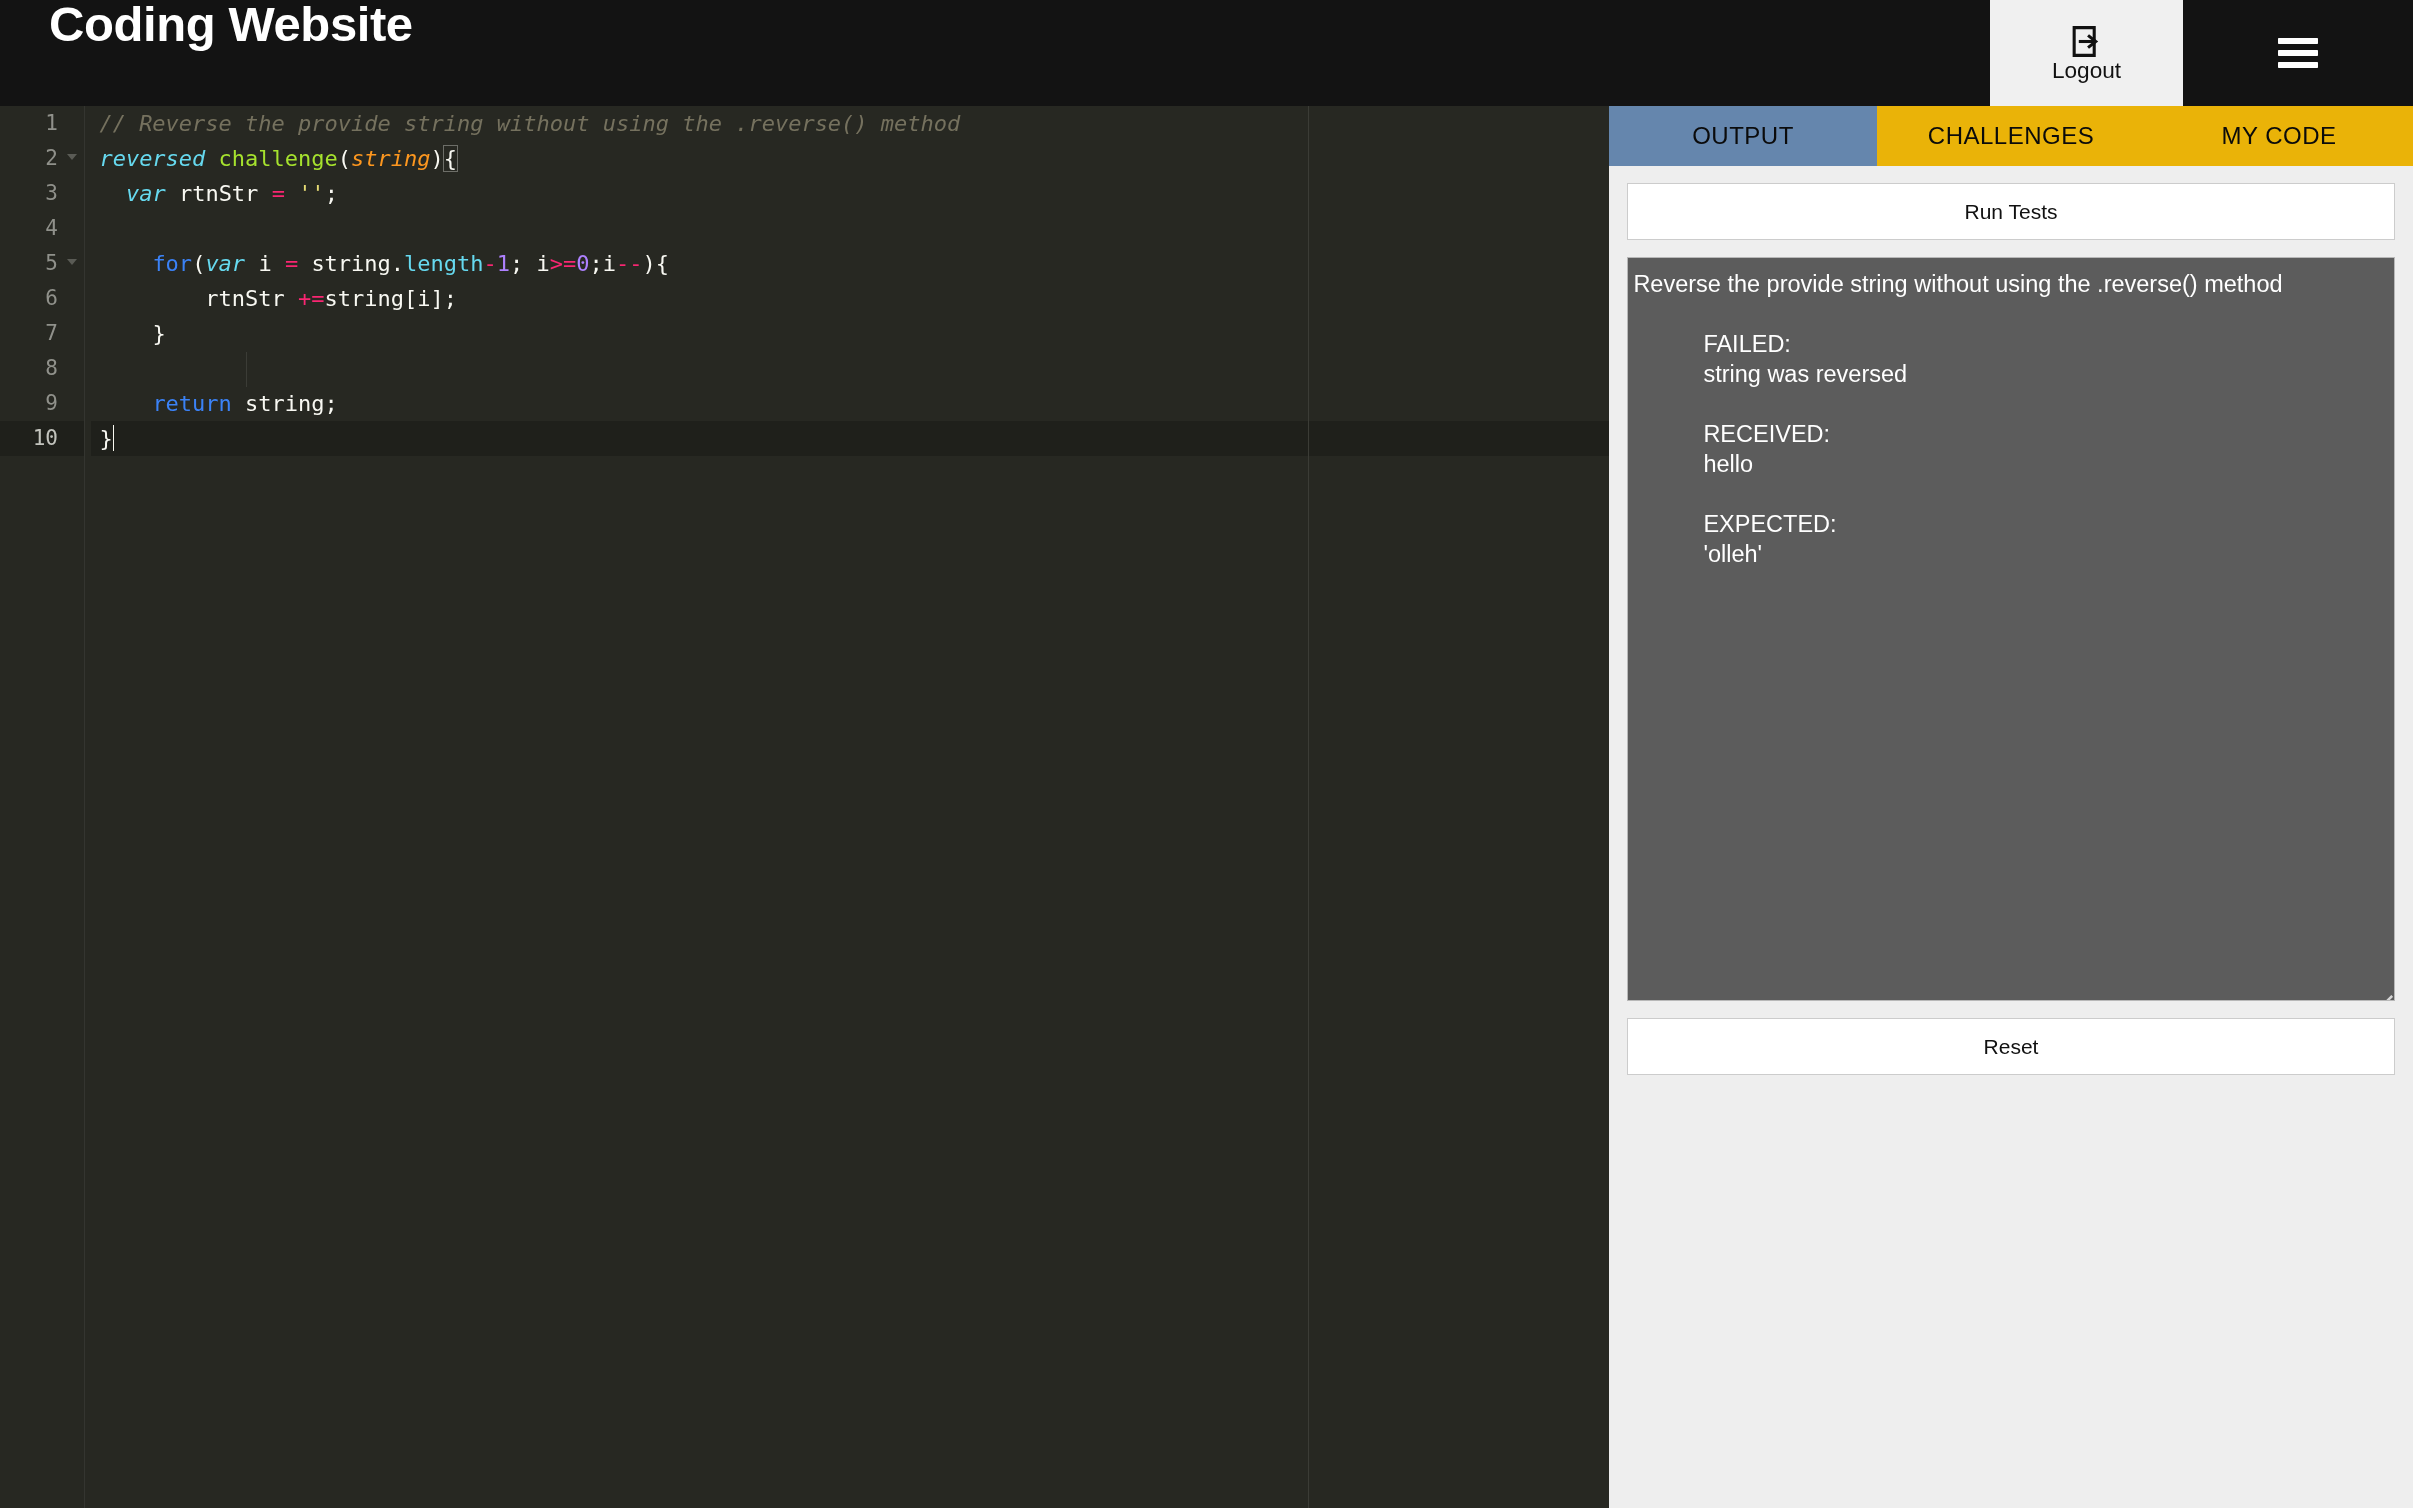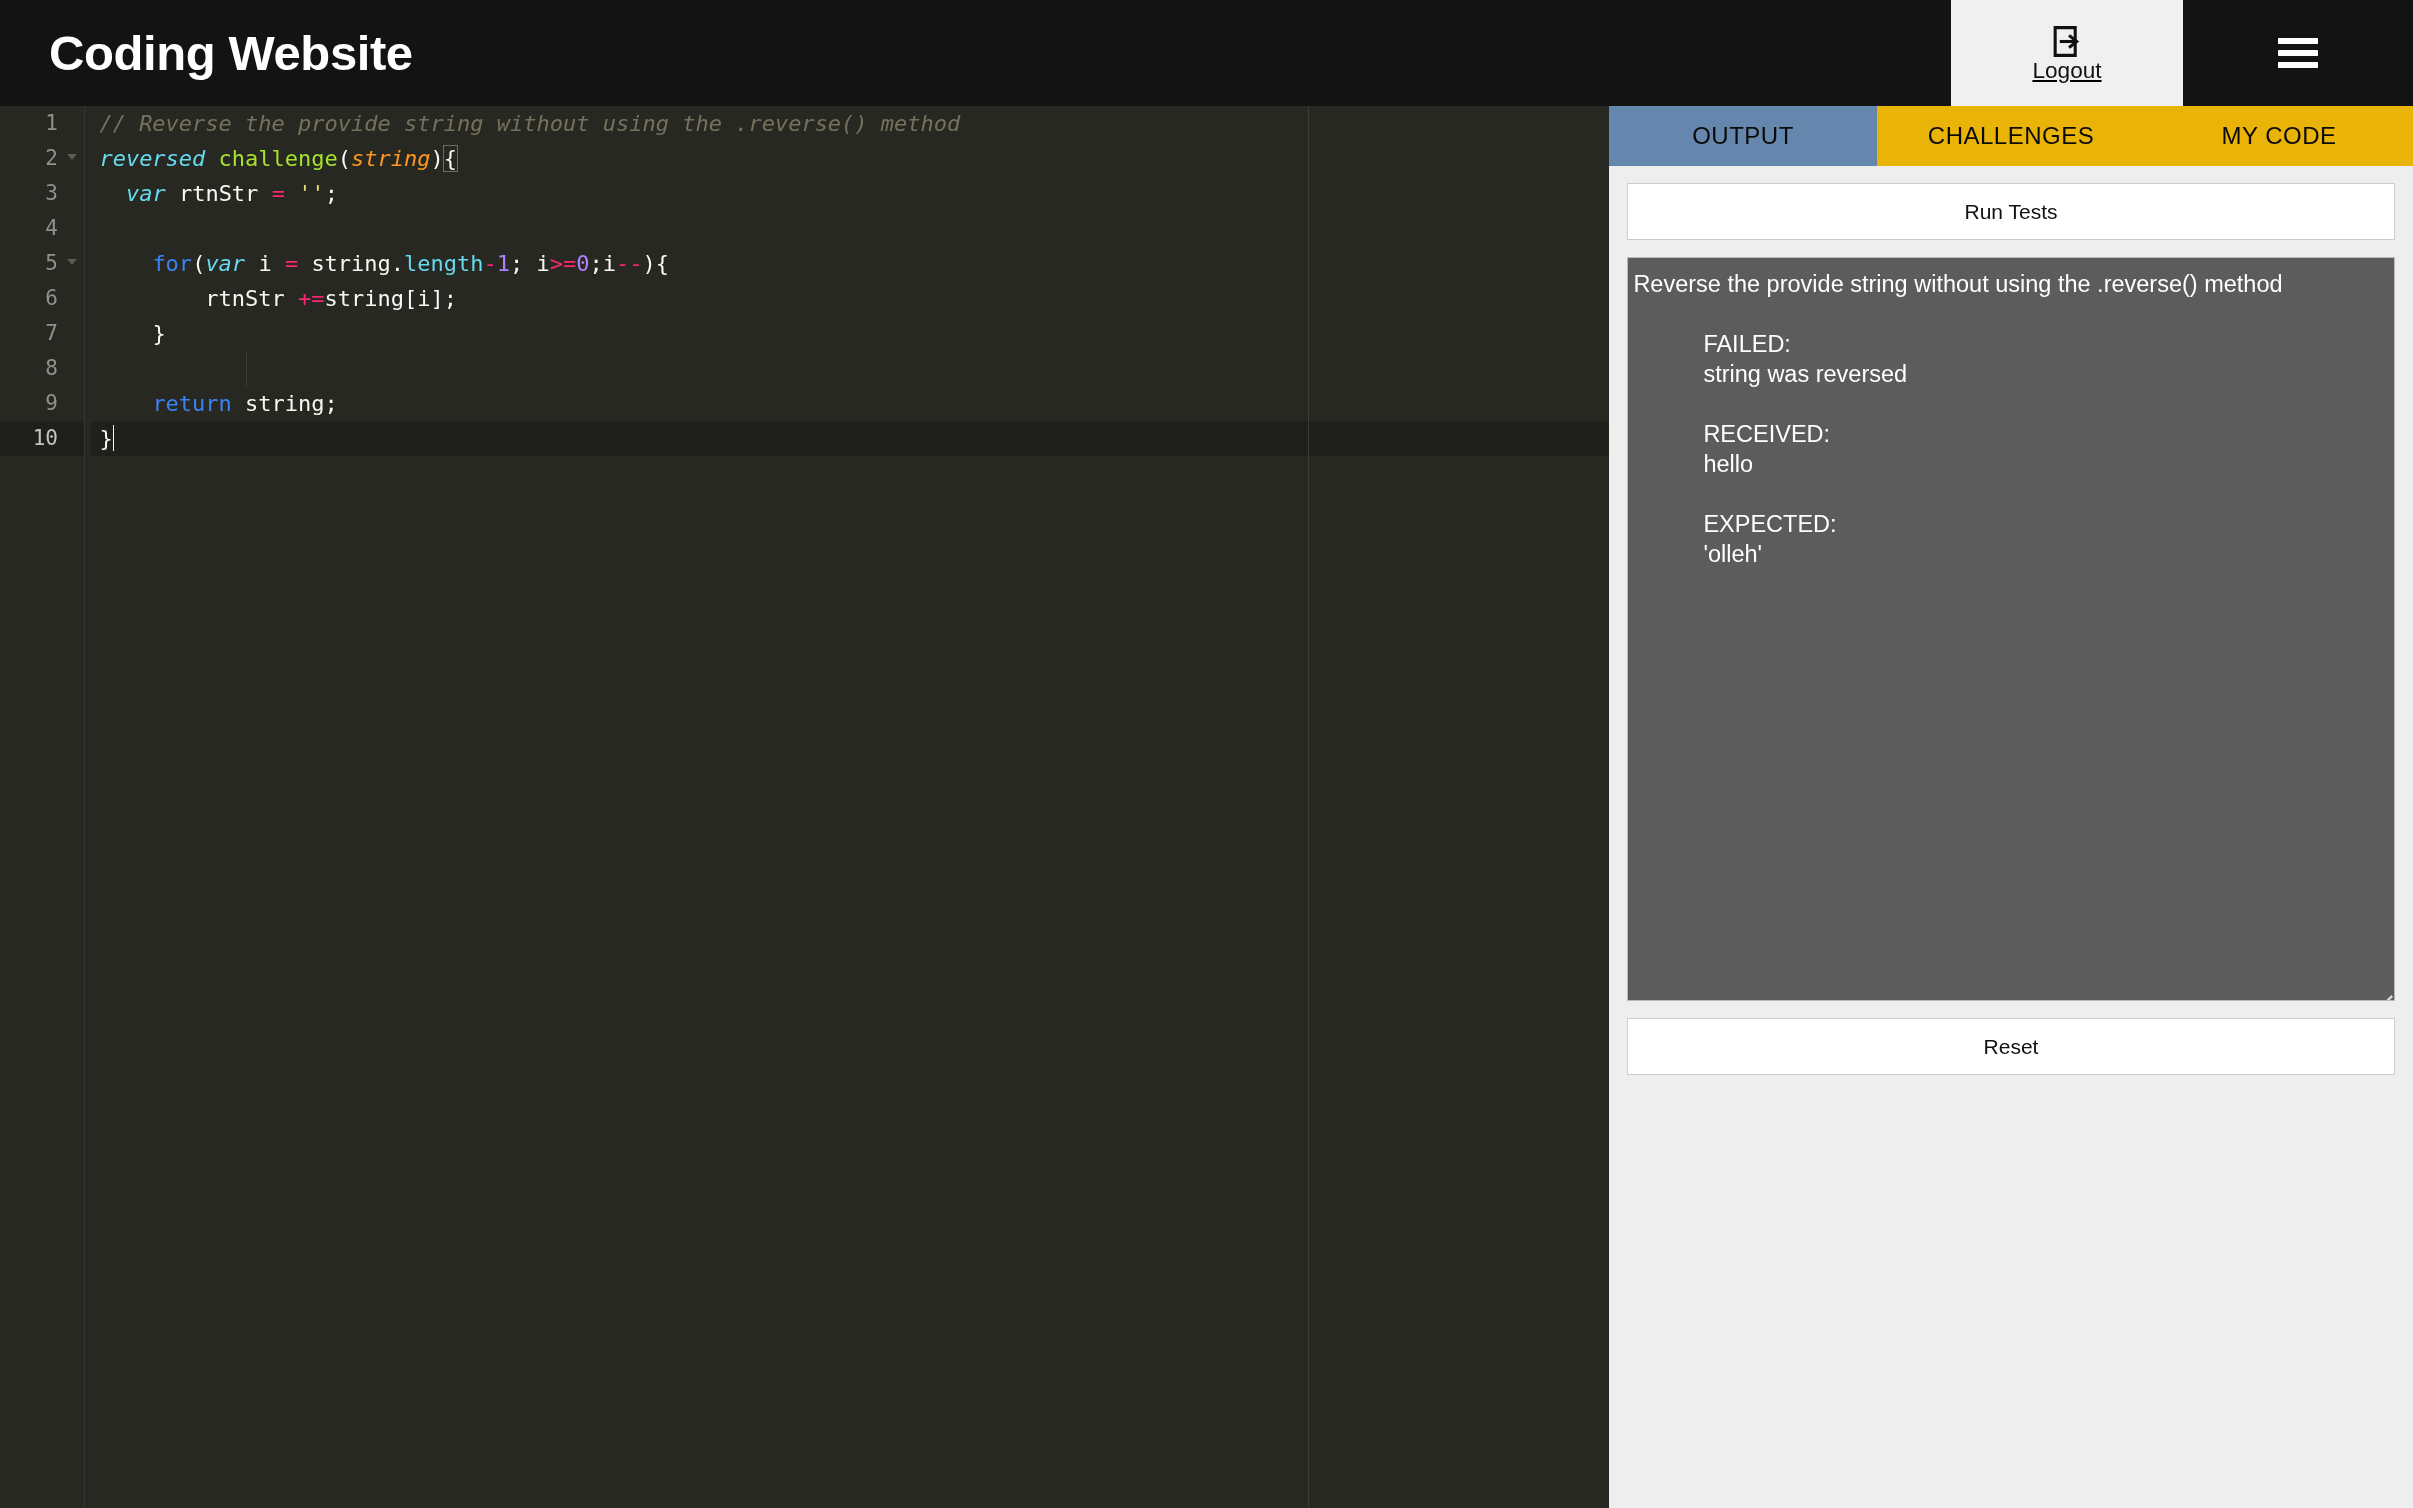--- a/index.html
+++ b/index.html
@@ -8,41 +8,40 @@
     background: #eeeeee;
     font-family: "Liberation Sans", sans-serif;
     overflow: hidden;
   }
 
   
   .header {
     position: absolute; top: 0; left: 0;
     width: 2413px; height: 106px;
     background: #131313;
-    display: flex; align-items: center;
+    display: flex; align-items: flex-start;
   }
   .brand {
     flex: 1 1 auto;
     display: flex; align-items: center;
     padding-left: 49px;
   }
   .brand-title {
     color: #ffffff;
     font-size: 49px;
     font-weight: bold;
     letter-spacing: -0.4px;
     line-height: 1;
   }
   .logout-btn {
-    width: 232px; height: 106px;
+    width: 193px; height: 106px;
     background: #f0f0f0;
     display: flex; flex-direction: column;
     align-items: center; justify-content: center;
     cursor: pointer;
-    text-decoration: underline;
   }
   .logout-icon { width: 37px; height: 37px; display: block; }
   .logout-label {
     color: #111111; font-size: 22.6px; line-height: 1;
   }
   .menu-btn {
     width: 230px; height: 106px;
     display: flex; align-items: center; justify-content: center;
     cursor: pointer;
   }

